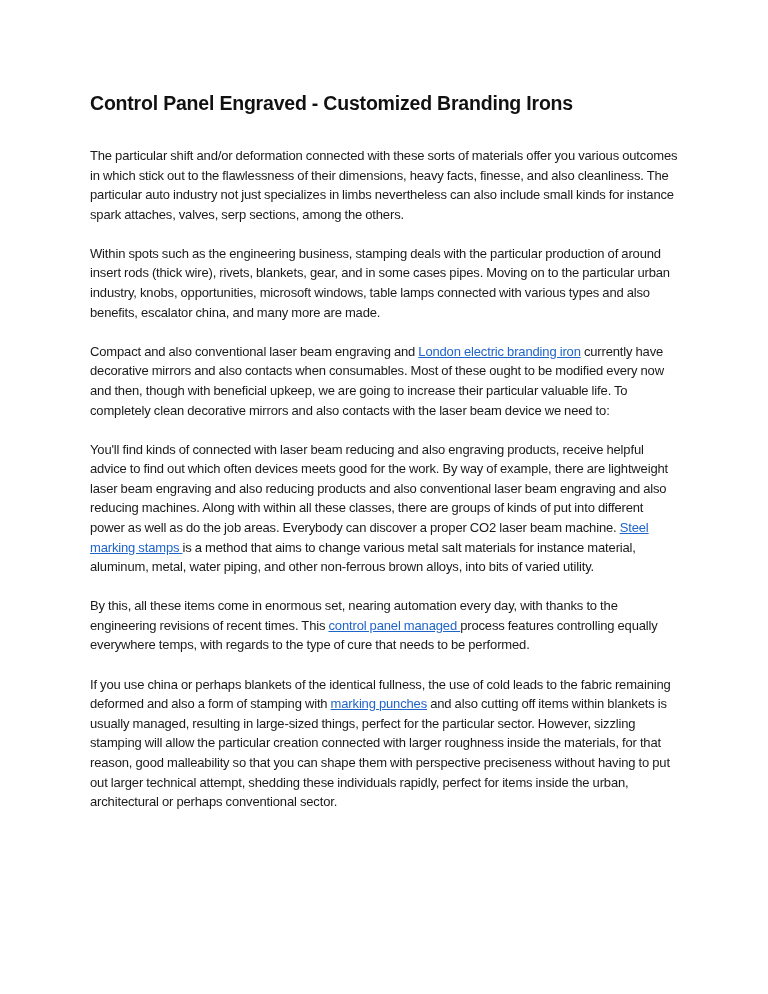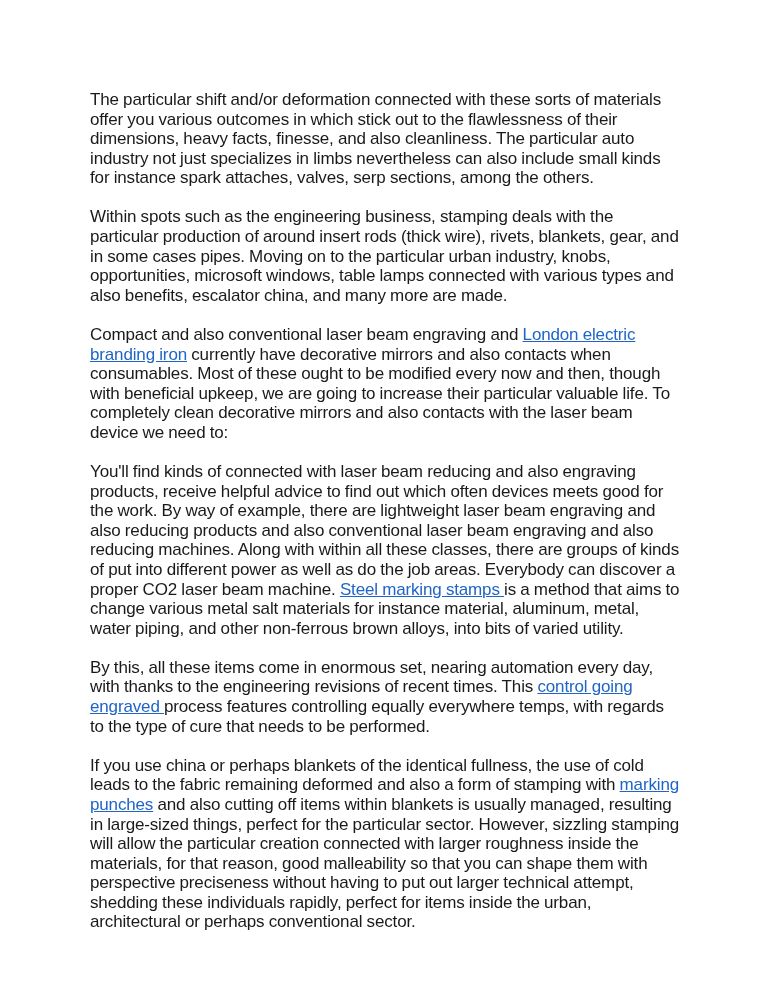--- a/index.html
+++ b/index.html
@@ -25,46 +25,47 @@
       font-family: "Liberation Sans", sans-serif;
       font-weight: bold;
       font-size: 19.5px;
       line-height: 26px;
       margin: 0 0 30px 0;
       letter-spacing: -0.2px;
       color: #111111;
       white-space: nowrap;
     }
     .para {
-      font-size: 17px;
+      font-size: 13px;
       line-height: 19.6px;
       margin: 0 0 19.5px 0;
       letter-spacing: -0.15px;
       word-spacing: -0.3px;
     }
     .para a {
       color: #1f64c8;
       font-weight: normal;
       text-decoration: underline;
       text-underline-offset: 1px;
     }
   </style>
 </head>
 <body>
 
 <div class="page">
+  <h1 class="title">Control Panel Engraved - Customized Branding Irons</h1>
 
   <p class="para">
     <span>The particular shift and/or deformation connected with these sorts of materials offer you various outcomes in which stick out to the flawlessness of their dimensions, heavy facts, finesse, and also cleanliness. The particular auto industry not just specializes in limbs nevertheless can also include small kinds for instance spark attaches, valves, serp sections, among the others.</span>
   </p>
 
   <p class="para">
     <span>Within spots such as the engineering business, stamping deals with the particular production of around insert rods (thick wire), rivets, blankets, gear, and in some cases pipes. Moving on to the particular urban industry, knobs, opportunities, microsoft windows, table lamps connected with various types and also benefits, escalator china, and many more are made.</span>
   </p>
 
   <p class="para"><span>Compact and also conventional laser beam engraving and </span><a href="#" style="color: rgb(31, 100, 200);">London electric branding iron</a><span> currently have decorative mirrors and also contacts when consumables. Most of these ought to be modified every now and then, though with beneficial upkeep, we are going to increase their particular valuable life. To completely clean decorative mirrors and also contacts with the laser beam device we need to:</span></p>
 
   <p class="para"><span>You'll find kinds of connected with laser beam reducing and also engraving products, receive helpful advice to find out which often devices meets good for the work. By way of example, there are lightweight laser beam engraving and also reducing products and also conventional laser beam engraving and also reducing machines. Along with within all these classes, there are groups of kinds of put into different power as well as do the job areas. Everybody can discover a proper CO2 laser beam machine. </span><a href="#" style="color: rgb(31, 100, 200);">Steel marking stamps </a><span>is a method that aims to change various metal salt materials for instance material, aluminum, metal, water piping, and other non-ferrous brown alloys, into bits of varied utility.</span></p>
 
-  <p class="para"><span>By this, all these items come in enormous set, nearing automation every day, with thanks to the engineering revisions of recent times. This </span><a href="#" style="color: rgb(31, 100, 200);">control going engraved </a><span>process features controlling equally everywhere temps, with regards to the type of cure that needs to be performed.</span></p>
+  <p class="para"><span>By this, all these items come in enormous set, nearing automation every day, with thanks to the engineering revisions of recent times. This </span><a href="#" style="color: rgb(31, 100, 200);">control panel managed </a><span>process features controlling equally everywhere temps, with regards to the type of cure that needs to be performed.</span></p>
 
   <p class="para"><span>If you use china or perhaps blankets of the identical fullness, the use of cold leads to the fabric remaining deformed and also a form of stamping with </span><a href="#" style="color: rgb(31, 100, 200);">marking punches</a><span> and also cutting off items within blankets is usually managed, resulting in large-sized things, perfect for the particular sector. However, sizzling stamping will allow the particular creation connected with larger roughness inside the materials, for that reason, good malleability so that you can shape them with perspective preciseness without having to put out larger technical attempt, shedding these individuals rapidly, perfect for items inside the urban, architectural or perhaps conventional sector.</span></p>
 </div>
 
 </body></html>

